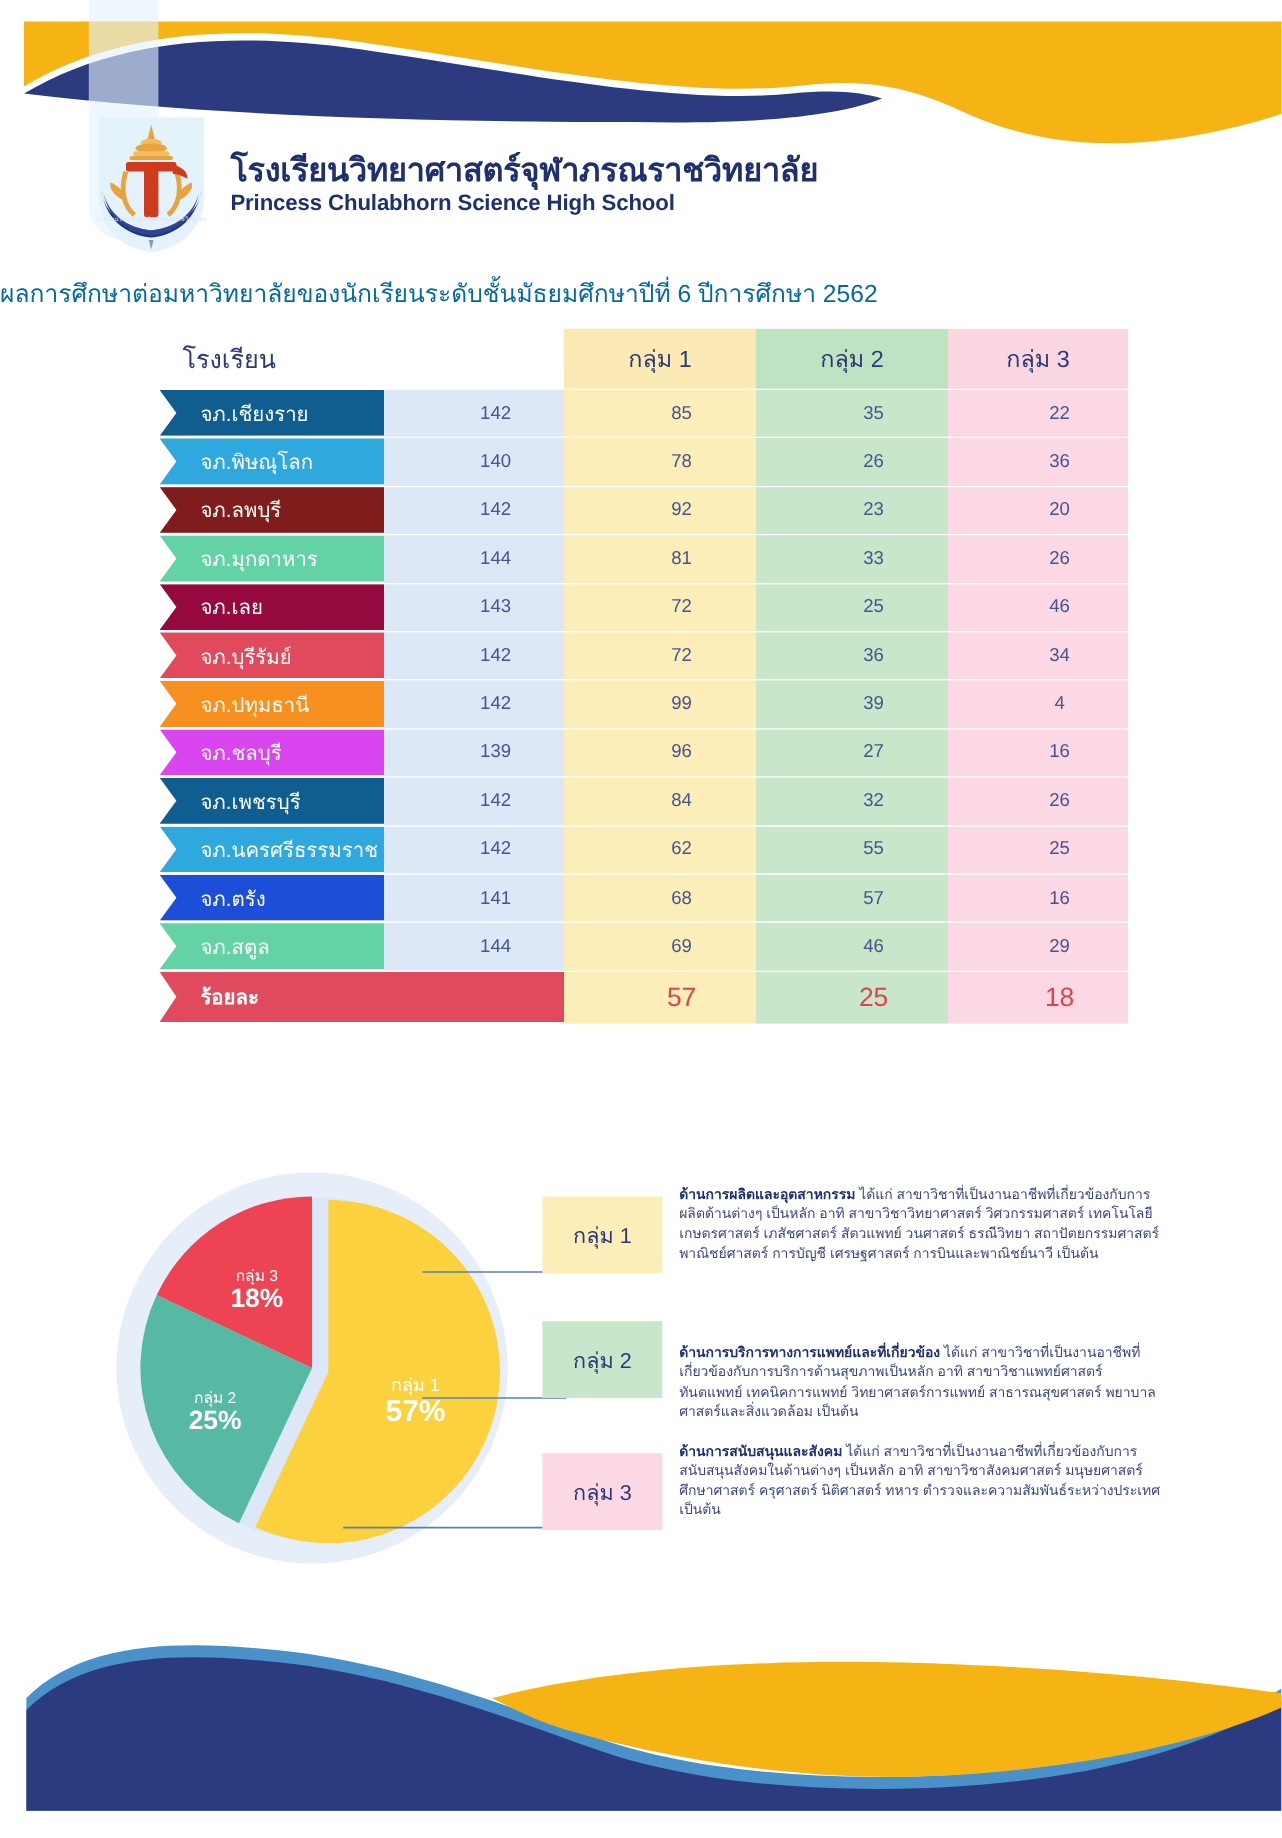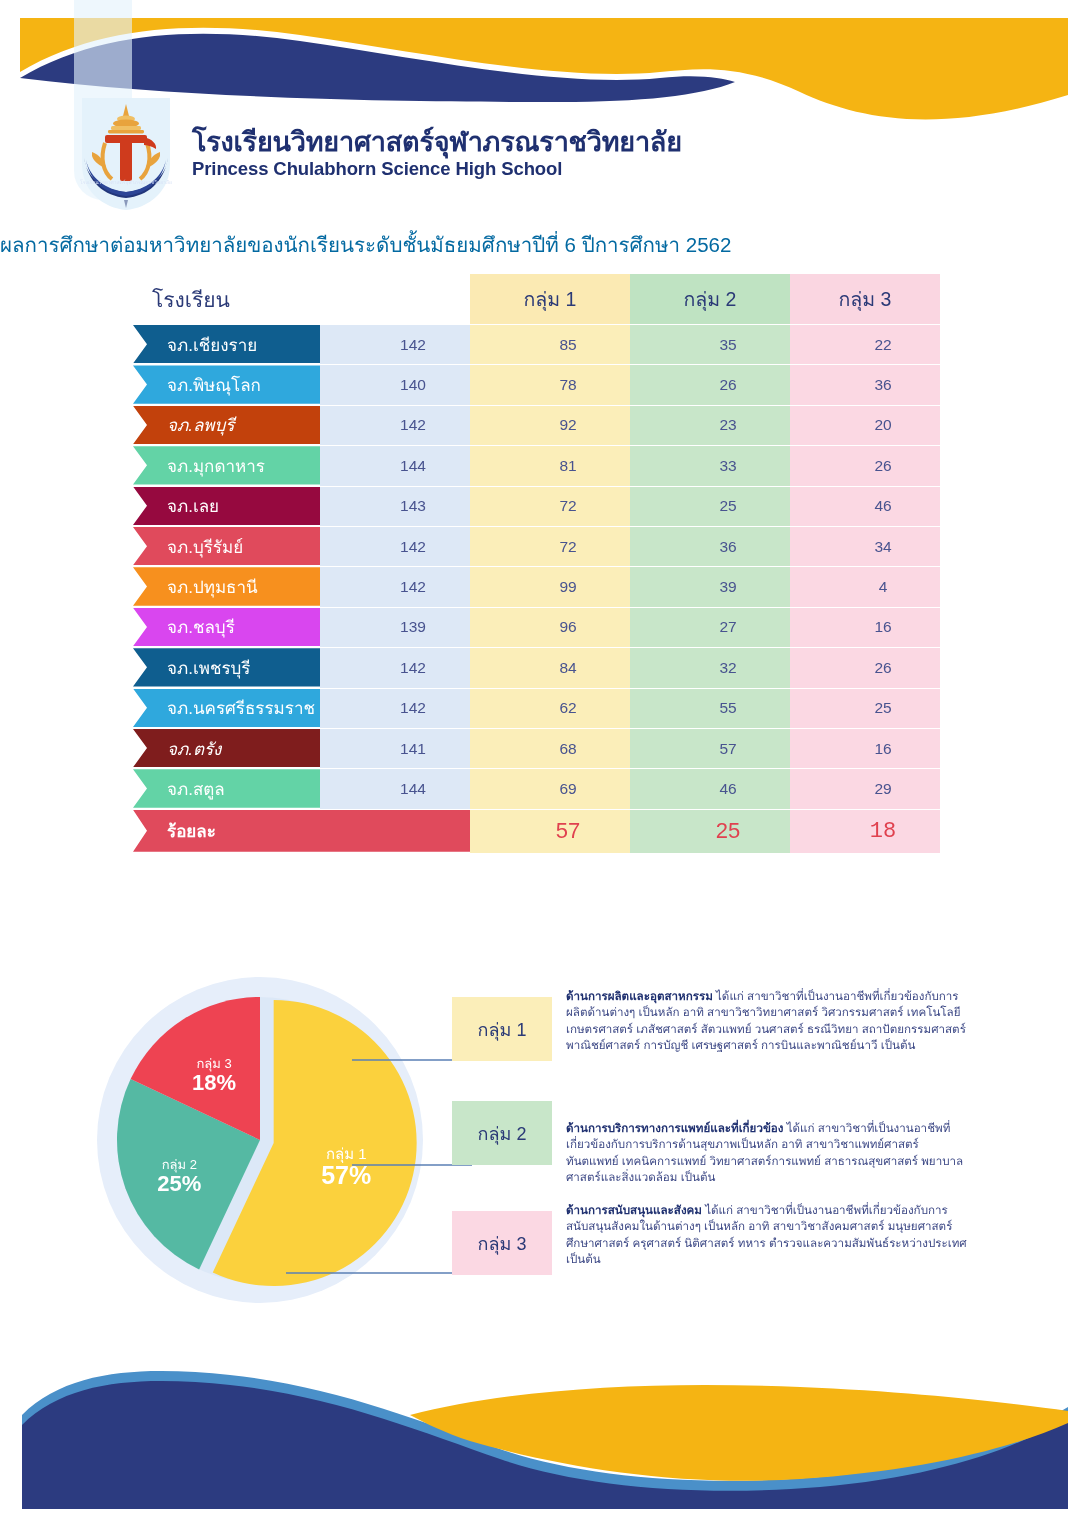--- a/index.html
+++ b/index.html
@@ -93,21 +93,21 @@
   .c-total { left: 320px; width: 150px; background: #dde8f6; }
   .c-g1    { left: 470px; width: 160px; background: #fbeeb9; }
   .c-g2    { left: 630px; width: 160px; background: #c8e6c9; }
   .c-g3    { left: 790px; width: 150px; background: #fbd8e3; }
 
   .trow.sep .c-total, .trow.sep .c-g1, .trow.sep .c-g2, .trow.sep .c-g3 {
     border-top: 1.6px solid #ffffff;
   }
   .trow.pctrow .c-g1 { background: #fbeeb9; }
   .trow.pctrow .c-g2 { background: #c8e6c9; }
-  .trow.pctrow .c-g3 { background: #fbd8e3; font-family: Liberation Mono, monospace; }
+  .trow.pctrow .c-g3 { background: #fbd8e3; }
   .trow.pctrow .c-total { background: transparent; }
   .trow.pctrow { height: 44px; }
   .trow.pctrow .cell { height: 44px; }
   .trow.pctrow .arrow { height: 42px; top: 1px; }
 
   
   .pie-area { position: absolute; left: 0; top: 975px; width: 1068px; height: 345px; z-index: 4; }
   .pie-svg { position: absolute; left: 90px; top: 0; }
   .legend-box {
     position: absolute; left: 452px; width: 100px; height: 64px;
@@ -180,21 +180,21 @@
         <div class="cell c-g3">22</div>
       </div>
       <div class="trow sep">
         <div class="arrow" style="background: rgb(47, 168, 221);">จภ.พิษณุโลก</div>
         <div class="cell c-total">140</div>
         <div class="cell c-g1">78</div>
         <div class="cell c-g2">26</div>
         <div class="cell c-g3">36</div>
       </div>
       <div class="trow sep">
-        <div class="arrow" style="background: #c2410c; font-style: italic;">จภ.ลพบุรี</div>
+        <div class="arrow" style="background: #7f1d1d;">จภ.ลพบุรี</div>
         <div class="cell c-total">142</div>
         <div class="cell c-g1">92</div>
         <div class="cell c-g2">23</div>
         <div class="cell c-g3">20</div>
       </div>
       <div class="trow sep">
         <div class="arrow" style="background: rgb(99, 211, 166);">จภ.มุกดาหาร</div>
         <div class="cell c-total">144</div>
         <div class="cell c-g1">81</div>
         <div class="cell c-g2">33</div>
@@ -236,21 +236,21 @@
         <div class="cell c-g3">26</div>
       </div>
       <div class="trow sep">
         <div class="arrow" style="background: rgb(47, 168, 221);">จภ.นครศรีธรรมราช</div>
         <div class="cell c-total">142</div>
         <div class="cell c-g1">62</div>
         <div class="cell c-g2">55</div>
         <div class="cell c-g3">25</div>
       </div>
       <div class="trow sep">
-        <div class="arrow" style="background: #7f1d1d; font-style: italic;">จภ.ตรัง</div>
+        <div class="arrow" style="background: #1d4ed8;">จภ.ตรัง</div>
         <div class="cell c-total">141</div>
         <div class="cell c-g1">68</div>
         <div class="cell c-g2">57</div>
         <div class="cell c-g3">16</div>
       </div>
       <div class="trow sep">
         <div class="arrow" style="background: rgb(99, 211, 166);">จภ.สตูล</div>
         <div class="cell c-total">144</div>
         <div class="cell c-g1">69</div>
         <div class="cell c-g2">46</div>

